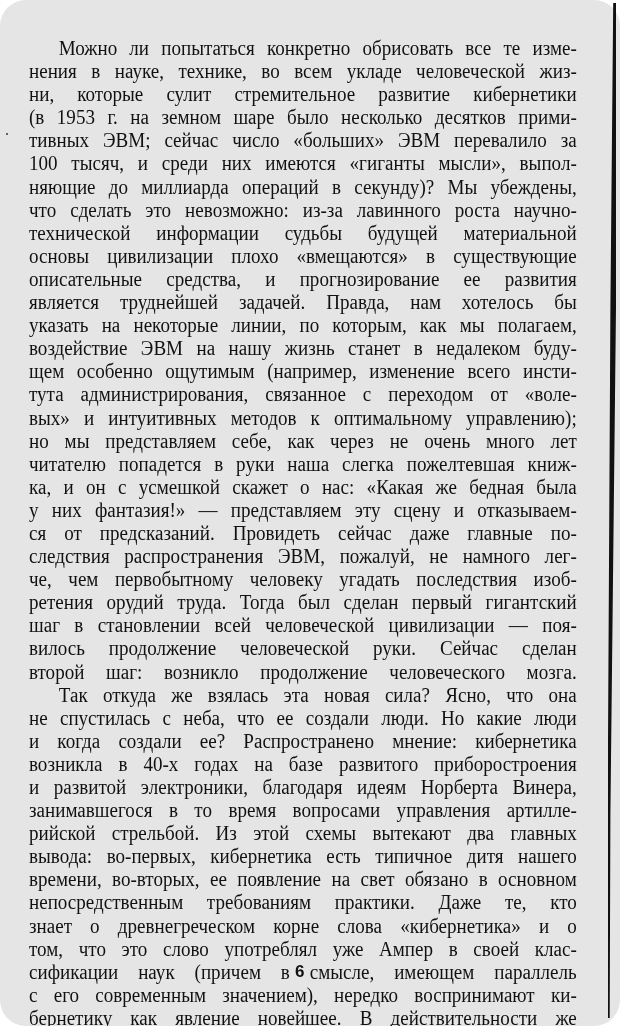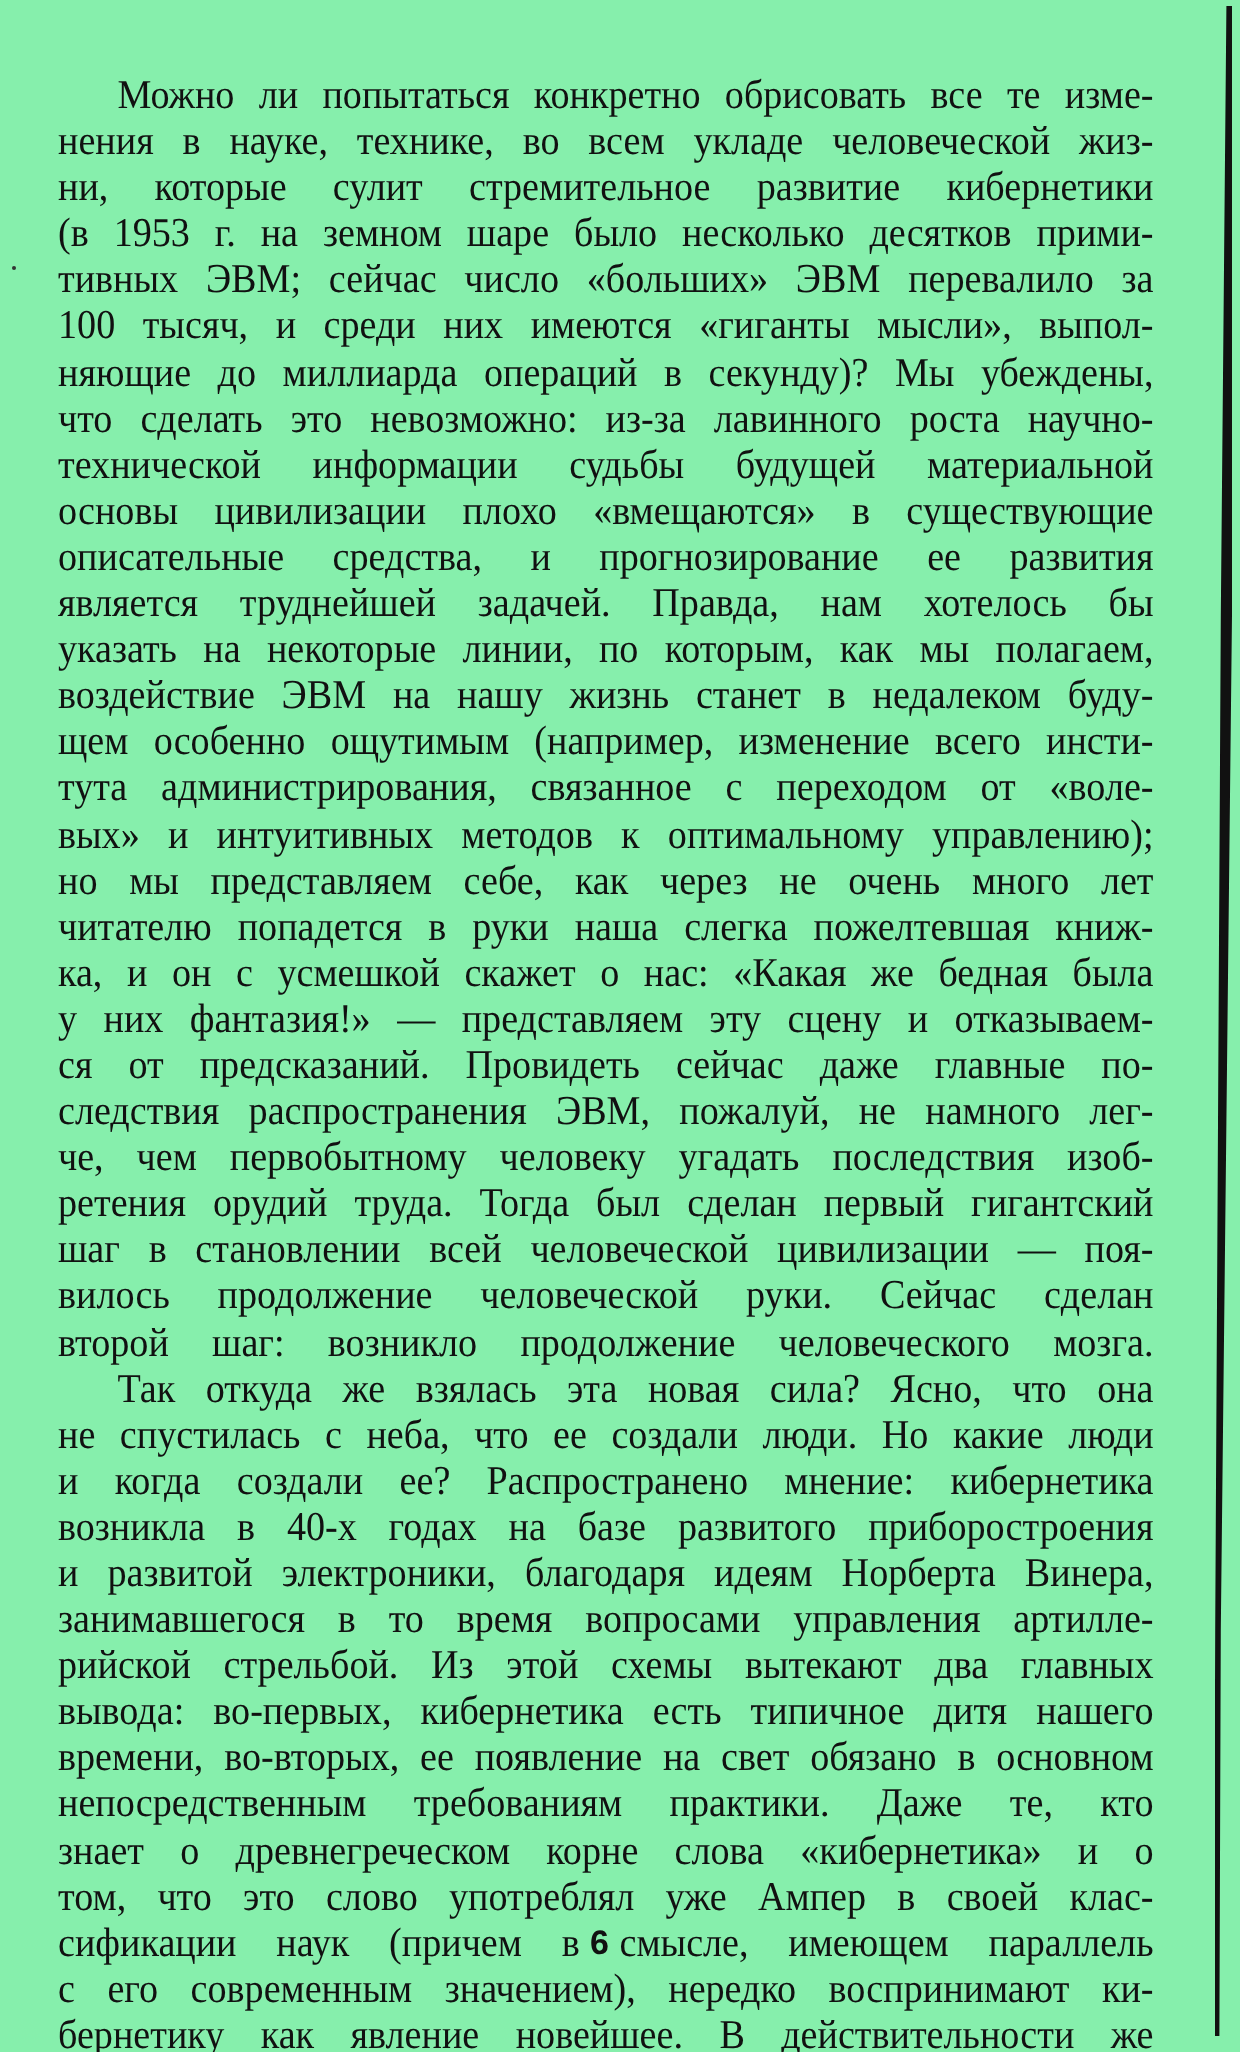--- a/index.html
+++ b/index.html
@@ -11,21 +11,22 @@
     width: 620px;
     height: 1026px;
     position: relative;
     overflow: hidden;
   }
   .page {
     position: absolute;
     left: 0; top: 0;
     width: 620px;
     height: 1026px;
-    background: #86efac;
+    background: #e5e5e5;
+    border-radius: 26px;
   }
   .text-block {
     position: absolute;
     left: 29px;
     top: 37px;
     width: 548px;
     font-family: "Liberation Serif", "DejaVu Serif", serif;
     font-size: 20.5px;
     line-height: 23.1px;
     color: #111111;

